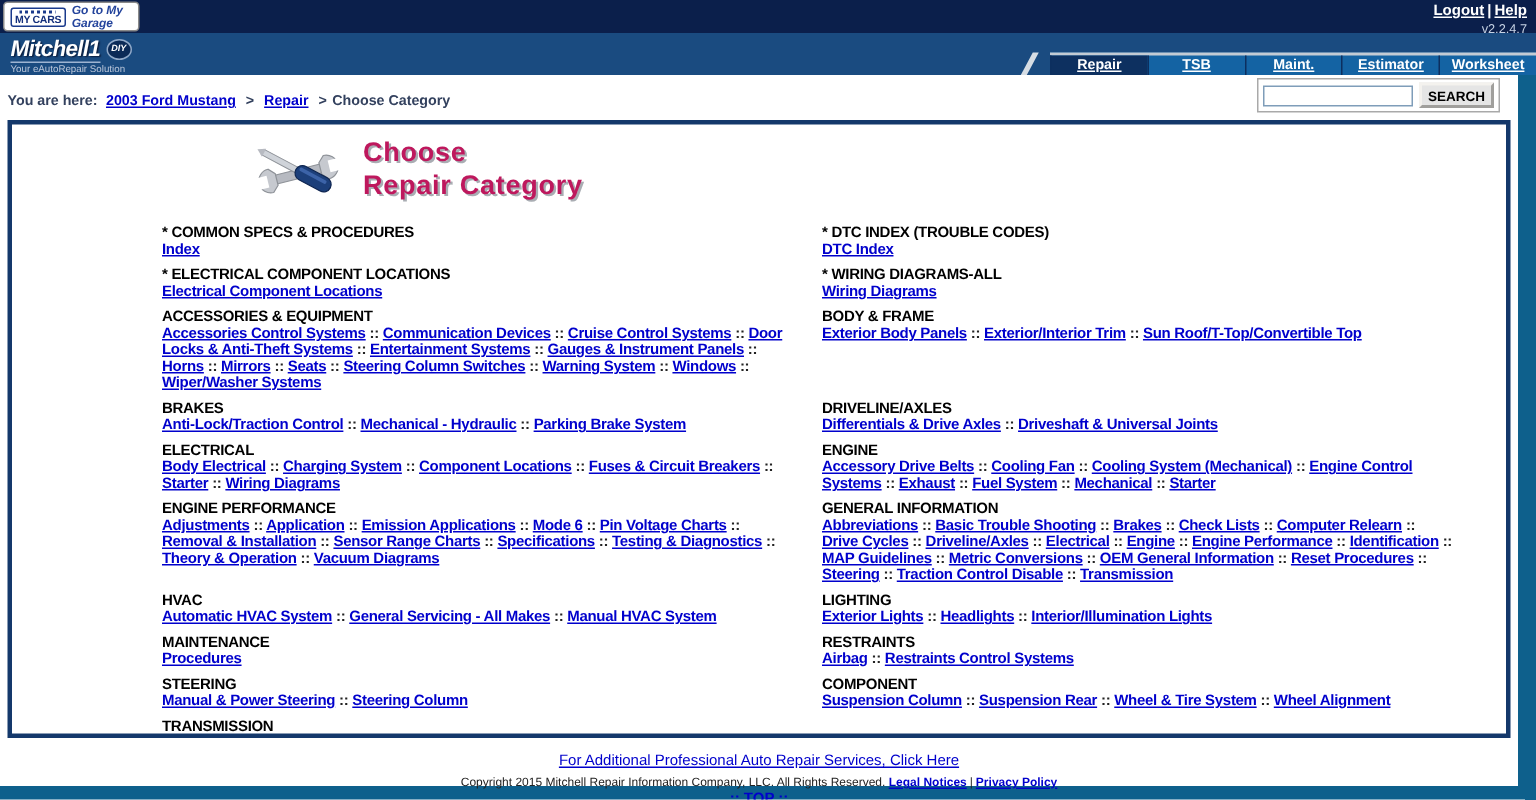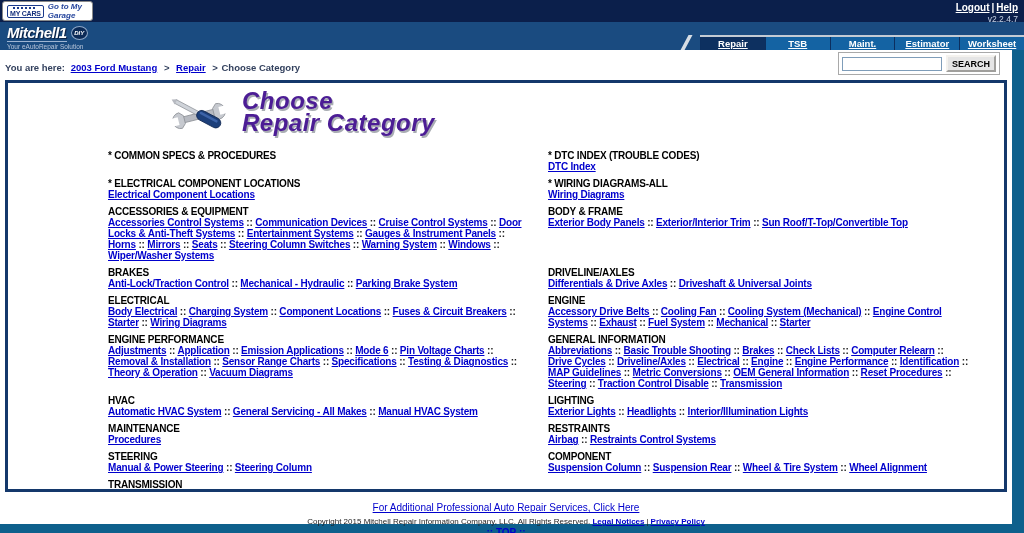--- a/index.html
+++ b/index.html
@@ -47,21 +47,21 @@
   .crumb-row a { margin:0 3px; }
   .crumb-sep { margin:0 1px; color:#33415e; }
   .search-box { position:absolute; right:12px; top:2px; background:#fff; border:1px solid #a9a9a9;
     padding:2px 3px; display:flex; align-items:center; gap:4px; }
   .search-box input { width:100px; height:14px; border:1px solid #7f9db9; font-size:10px; padding:0 2px; }
   .search-box button { font-size:9px; font-weight:bold; color:#000; background:#e5e5e5;
     border:2px outset #f4f2ee; height:17px; padding:0 4px; cursor:pointer; font-family:"Liberation Sans",sans-serif; }
 
   .content { margin:12px 5px 0 5px; border:3px solid #14386b; background:#fff; height:412px; overflow:hidden; }
   .title-block { margin:7px 0 0 160px; display:flex; align-items:flex-start; gap:12px; height:50px; }
-  .title-text { font-size:24px; font-weight:bold; font-style:italic; color:#4c1d95;
+  .title-text { font-size:18px; font-weight:bold; color:#be185d;
     line-height:22px; text-shadow:1.5px 1.5px 0 #a9adb3; letter-spacing:0.5px; }
   .cat-grid { margin-top:10px; padding-left:100px; display:grid; grid-template-columns:440px 446px; }
   .cat-cell { margin-bottom:6px; font-size:10px; line-height:11px; letter-spacing:-0.2px; padding-right:24px; }
   .cat-head { font-weight:bold; color:#000; }
   .cat-links { font-weight:bold; }
   .cat-links .sep { color:#222; text-decoration:none; }
 
   
   .footer { text-align:center; padding-top:5px; height:32px; }
   .footer-link { font-size:10px; }
@@ -144,20 +144,21 @@
         </g>
       </svg>
       <div class="title-text">
         <div>Choose</div>
         <div>Repair Category</div>
       </div>
     </div>
     <div class="cat-grid" id="catGrid">
         <div class="cat-cell">
           <div class="cat-head">* COMMON SPECS &amp; PROCEDURES</div>
+          <div class="cat-links"><a>Index</a></div>
         </div>
         <div class="cat-cell">
           <div class="cat-head">* DTC INDEX (TROUBLE CODES)</div>
           <div class="cat-links"><a>DTC Index</a></div>
         </div>
         <div class="cat-cell">
           <div class="cat-head">* ELECTRICAL COMPONENT LOCATIONS</div>
           <div class="cat-links"><a>Electrical Component Locations</a></div>
         </div>
         <div class="cat-cell">

